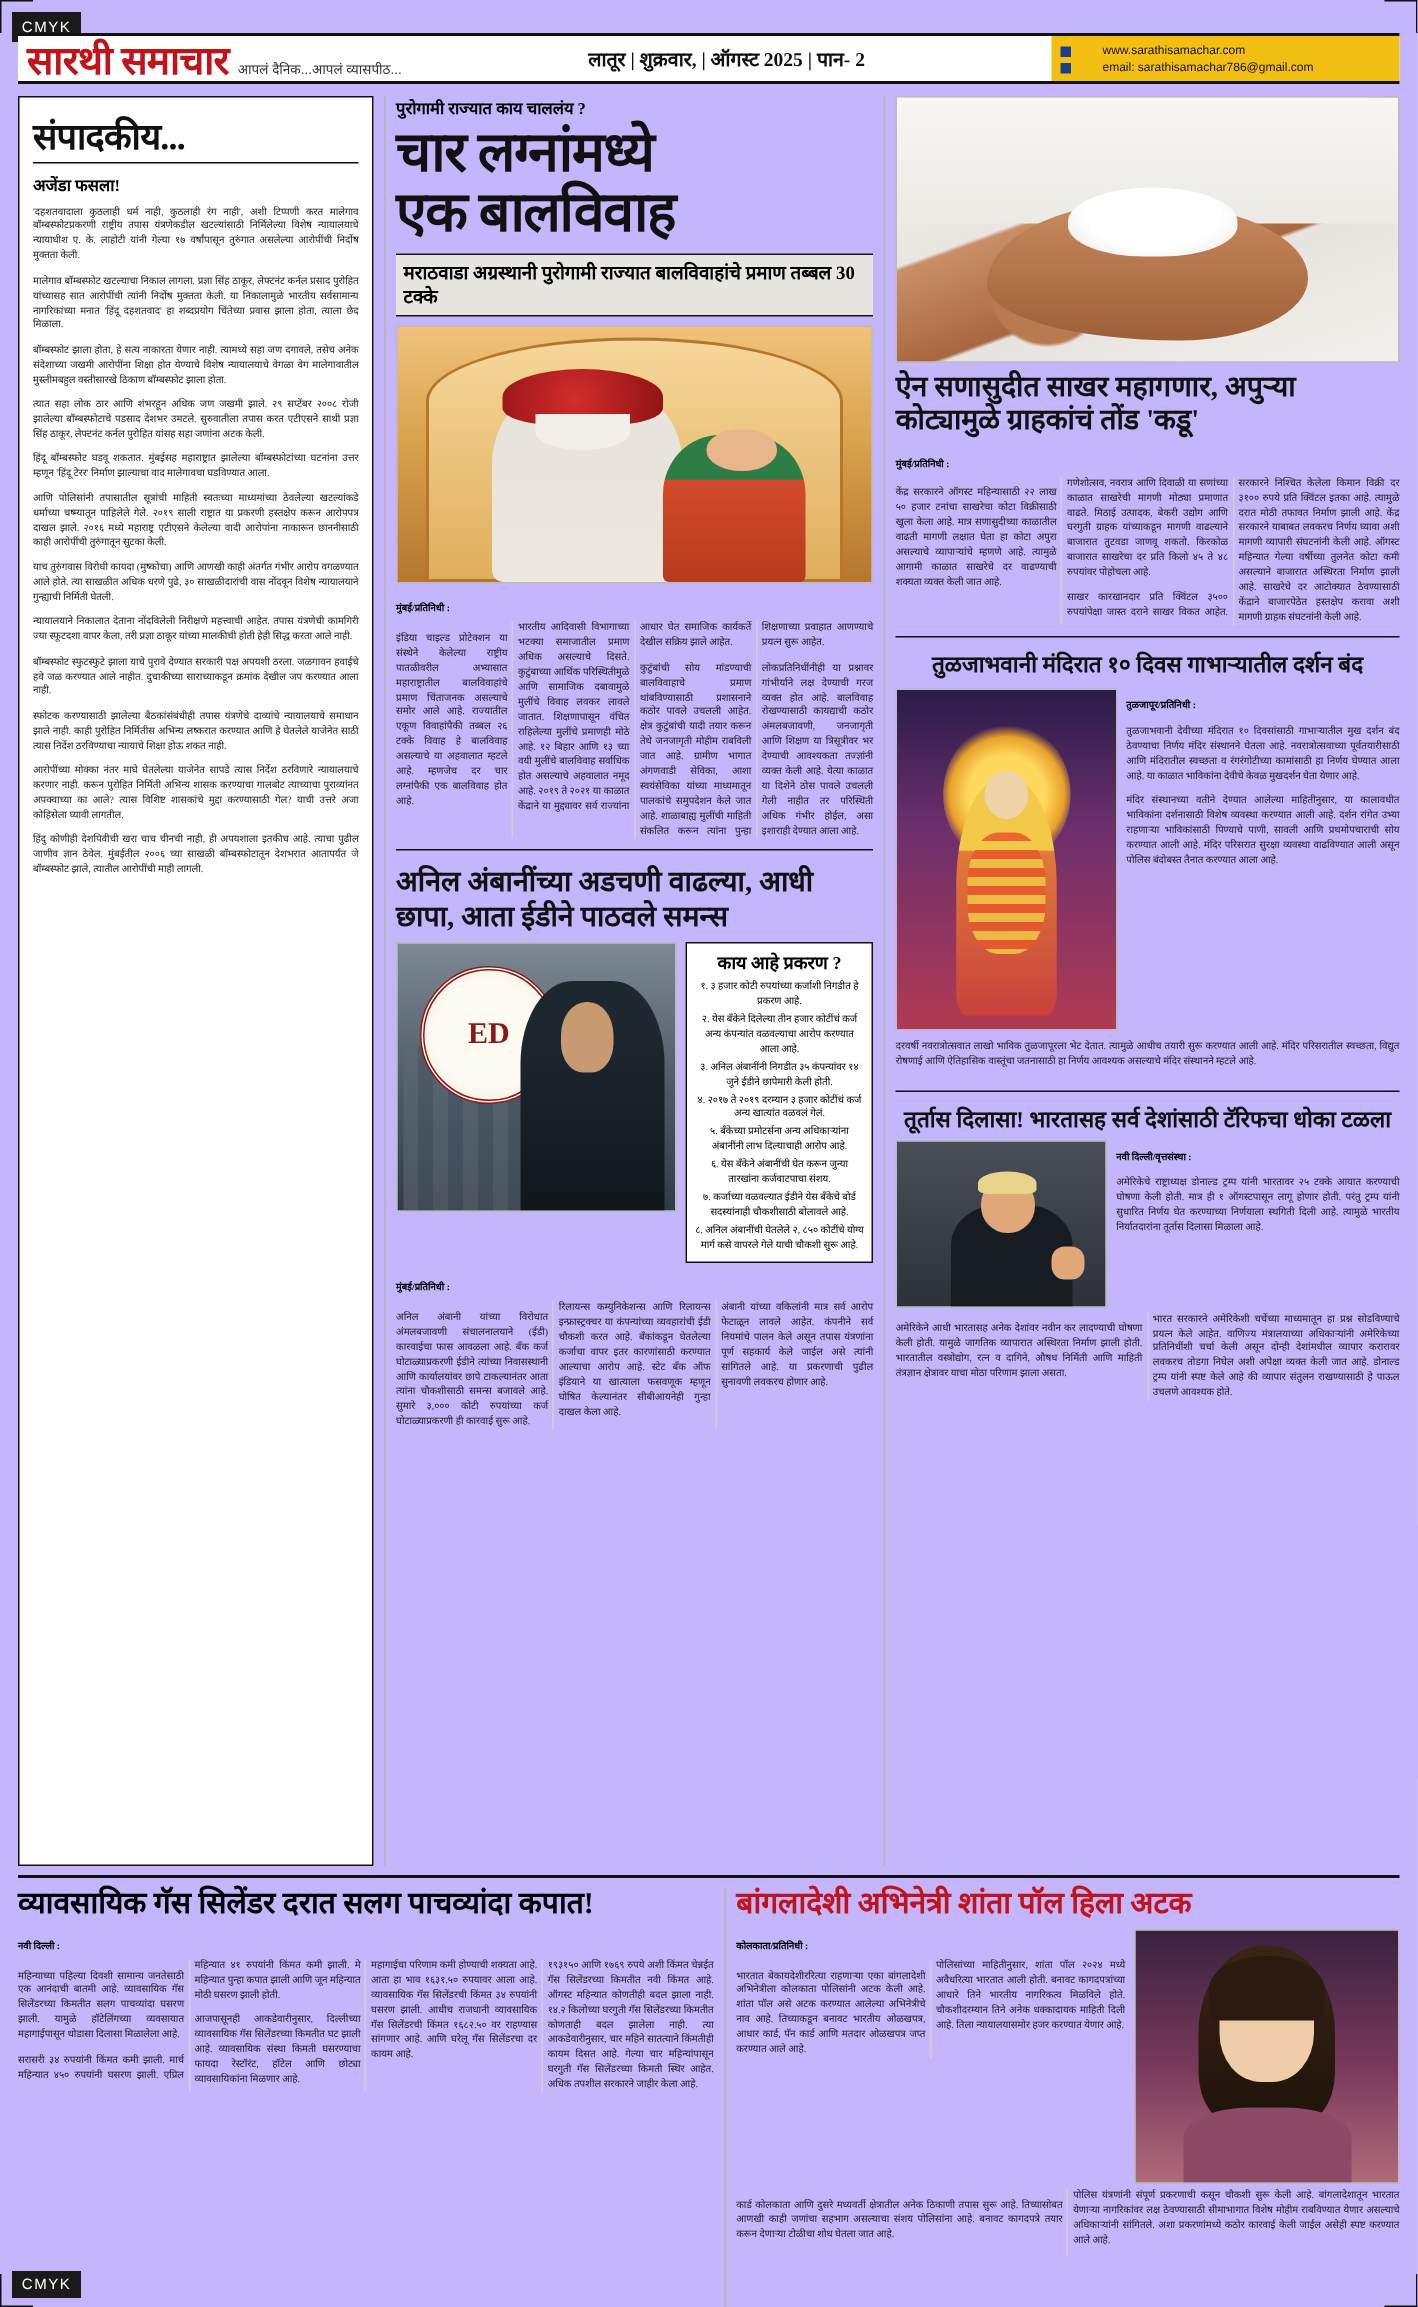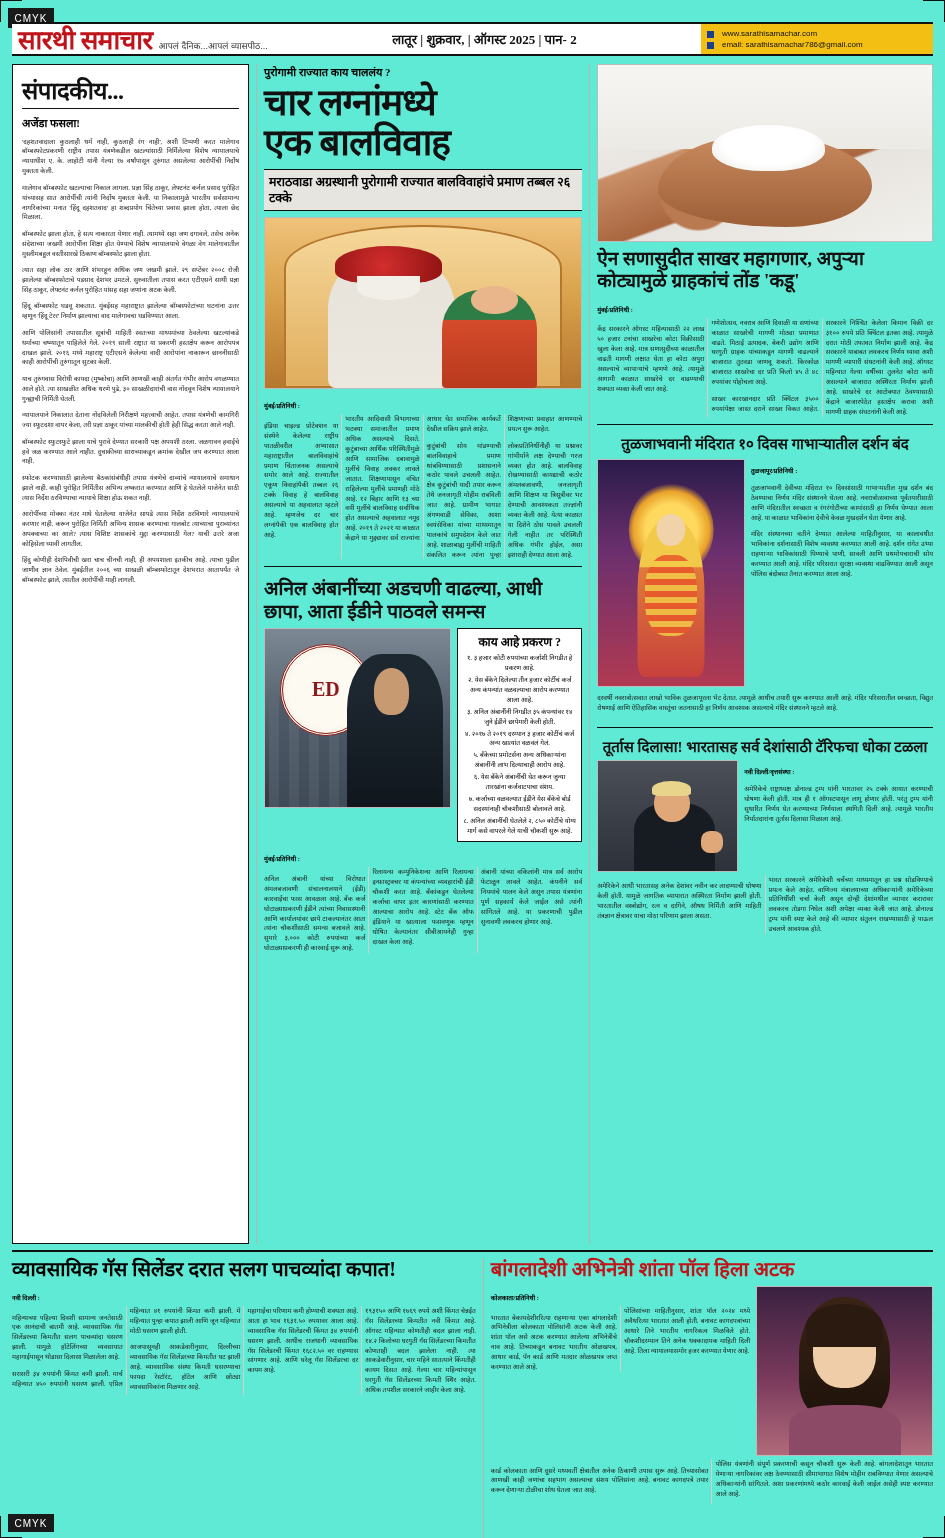--- a/index.html
+++ b/index.html
@@ -6,21 +6,21 @@
   html, body { margin:0; padding:0; }
   body {
     width: 945px; height: 1538px;
     background: #d8d6d2;
     font-family: "Liberation Sans", sans-serif;
     overflow: hidden;
   }
   .page {
     position: relative;
     width: 945px; height: 1538px;
-    background: #5eead4;
+    background: #c4b5fd;
     padding: 10px 12px;
   }
   .crop-marks { position:absolute; inset:0; pointer-events:none; }
   .crop-marks .cm { position:absolute; background:#111; }
   .cmyk {
     position:absolute; top:8px; left:8px; width:46px; height:20px;
     background:#1a1a1a; color:#fff; font-size:10px; letter-spacing:1px;
     display:flex; align-items:center; justify-content:center;
   }
   .cmyk-bottom {
@@ -43,21 +43,21 @@
     font-size:26px; font-weight:bold; color:#c0141a;
     letter-spacing:-0.5px;
   }
   .mast-tag { font-size:9px; color:#333; margin-left:6px; padding-bottom:2px; align-self:flex-end; }
   .mast-center { flex:1; display:flex; align-items:center; justify-content:center;
     font-family:"Liberation Serif", serif; font-size:13px; font-weight:bold; color:#111; }
   .mast-right {
     flex:0 0 232px; background:#f2bf12; display:flex; flex-direction:column;
     justify-content:center; padding:2px 6px; gap:2px;
   }
-  .mast-right div { font-size:8px; color:#111; display:flex; align-items:flex-end; gap:8px; }
+  .mast-right div { font-size:8px; color:#111; display:flex; align-items:flex-end; gap:21px; }
   .sq { width:7px; height:7px; background:#1a3f8f; display:inline-block; }
 
   
   .content { display:flex; gap:7px; margin-top:8px; height:1180px; }
   .col { display:flex; flex-direction:column; }
   .colA { width:240px; }
   .colB { width:322px; }
   .colC { width:340px; }
 
   .rule-v { width:1px; background:#b9b5ad; }
@@ -338,21 +338,21 @@
     </div>
 
     <div class="rule-v"></div>
 
     <div class="col colB">
       <div class="kicker">पुरोगामी राज्यात काय चाललंय ?</div>
       <div class="big-head">
         <div>चार लग्नांमध्ये</div>
         <div>एक बालविवाह</div>
       </div>
-      <div class="subhead-bar">मराठवाडा अग्रस्थानी पुरोगामी राज्यात बालविवाहांचे प्रमाण तब्बल २६ टक्के</div>
+      <div class="subhead-bar">मराठवाडा अग्रस्थानी पुरोगामी राज्यात बालविवाहांचे प्रमाण तब्बल 30 टक्के</div>
 
       <div class="img wedding">
         <div class="arch"></div>
         <div class="man"></div>
         <div class="turban"></div>
         <div class="beard"></div>
         <div class="girl"></div>
         <div class="girl-head"></div>
       </div>
 

